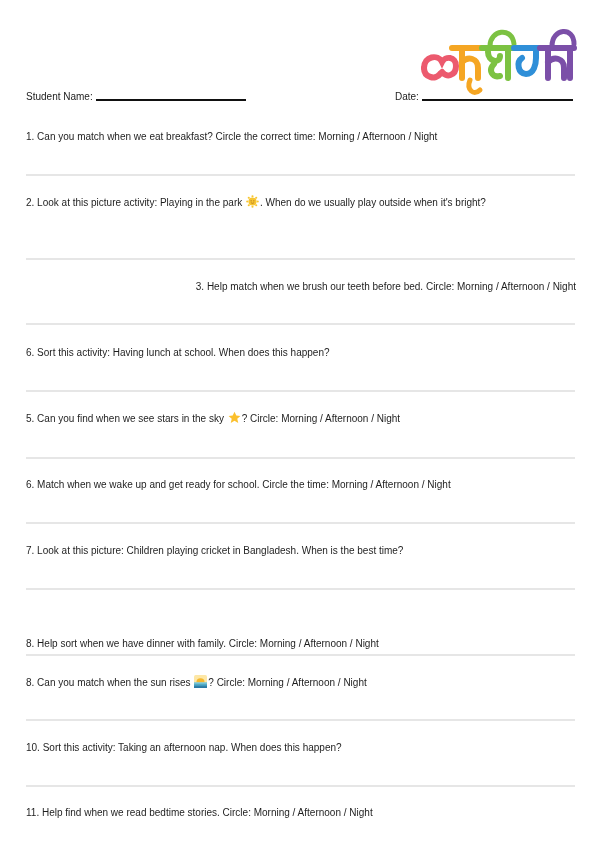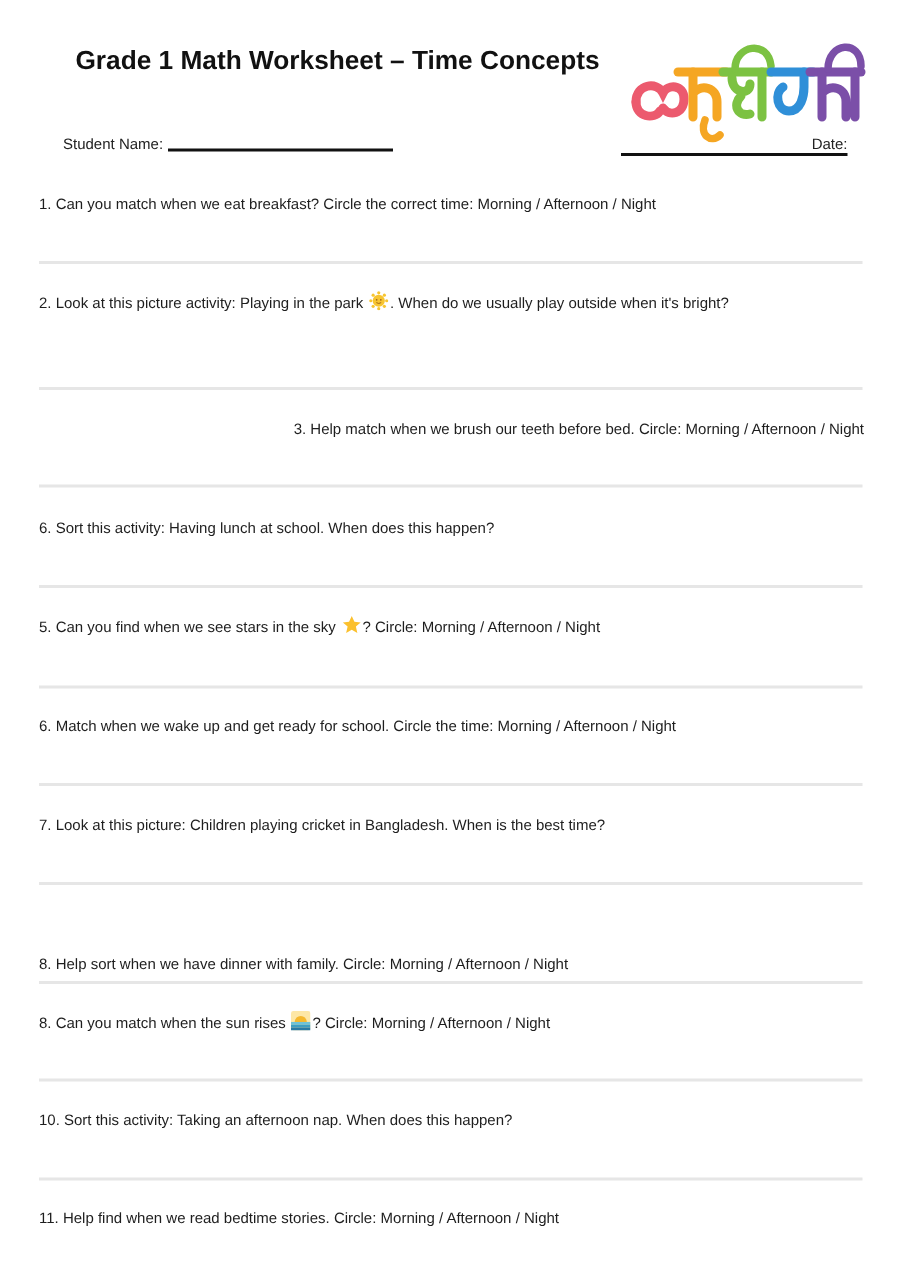--- a/index.html
+++ b/index.html
@@ -1,31 +1,30 @@
 <!DOCTYPE html>
 <html><head>
   <meta charset="utf-8">
   <style>
     html, body { margin: 0; padding: 0; background: #ffffff; }
     body { width: 600px; height: 849px; position: relative; overflow: hidden;
            font-family: "Liberation Sans", sans-serif; color: #1a1a1a; }
     .title { position: absolute; left: 20px; width: 410px; top: 27px; text-align: center;
              font-weight: bold; font-size: 17.5px; line-height: 27px; color: #111; }
     .logo { position: absolute; left: 418px; top: 22px; width: 160px; height: 78px; }
-    .meta { position: absolute; top: 91px; font-size: 10px; color: #222; display: flex; align-items: flex-end; margin-left: 16px; }
+    .meta { position: absolute; top: 91px; font-size: 10px; color: #222; display: flex; align-items: flex-end; }
     .meta .line { display: inline-block; height: 2px; background: #111; margin-left: 3px; margin-bottom: 1px; }
     .q { position: absolute; left: 26px; width: 550px; font-size: 10px; line-height: 18px; color: #1e1e1e; }
     .sep { position: absolute; left: 26px; width: 549px; height: 2px; background: #e6e6e6; }
     .emoji { display: inline-block; width: 13px; height: 13px; vertical-align: -2px; margin: 0 1px; }
   </style>
 </head>
 <body>
 
 <div class="title">
-  <div>Grade 1 Math Worksheet – Time Concepts</div>
 </div>
 
 <svg class="logo" viewBox="0 0 160 78">
 
   <path d="M6 46 C6 34,20 32,24 40 C27 34,38 34,38 44 C38 54,28 56,24 50" fill="none" stroke="#ec5a6e" stroke-width="6" stroke-linecap="round"></path>
   <path d="M6 46 C6 56,18 58,22 52" fill="none" stroke="#ec5a6e" stroke-width="6" stroke-linecap="round"></path>
 
   <path d="M34 26 L66 26" stroke="#f5a623" stroke-width="6" stroke-linecap="round"></path>
   <path d="M44 26 L44 56 M44 40 C50 34,60 36,60 46 L60 56" fill="none" stroke="#f5a623" stroke-width="6" stroke-linecap="round"></path>
   <path d="M52 58 C48 68,56 74,62 68" fill="none" stroke="#f5a623" stroke-width="5" stroke-linecap="round"></path>
@@ -39,21 +38,21 @@
 
   <path d="M122 26 L156 26" stroke="#7b4fa8" stroke-width="6" stroke-linecap="round"></path>
   <path d="M130 26 L130 56 M130 40 C136 34,146 36,146 46 L146 56 M152 26 L152 56" fill="none" stroke="#7b4fa8" stroke-width="6" stroke-linecap="round"></path>
   <path d="M134 24 C134 6,156 4,156 22" fill="none" stroke="#7b4fa8" stroke-width="5" stroke-linecap="round"></path>
 </svg>
 
 <div class="meta" style="left:26px;">
   <span>Student Name:</span>
   <span class="line" style="width:150px;"></span>
 </div>
-<div class="meta" style="left:395px;flex-direction:column;">
+<div class="meta" style="left:395px;">
   <span>Date:</span>
   <span class="line" style="width:151px;"></span>
 </div>
 
 <div class="q" style="top:128px;">
   <span>1. Can you match when we eat breakfast? Circle the correct time: Morning / Afternoon / Night</span>
 </div>
 <div class="sep" style="top:174px;"></div>
 
 <div class="q" style="top:194px;">

